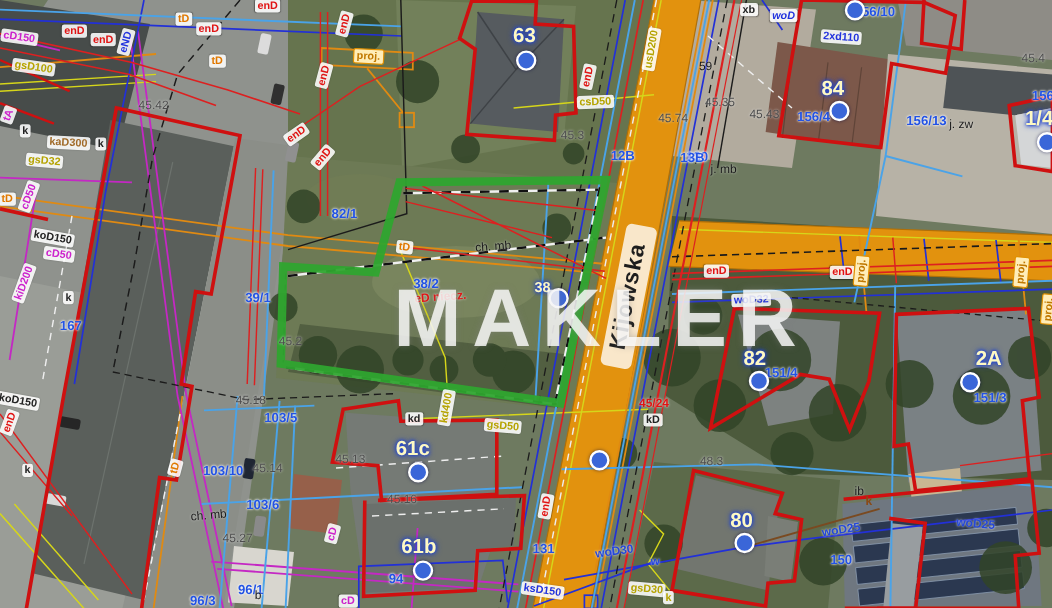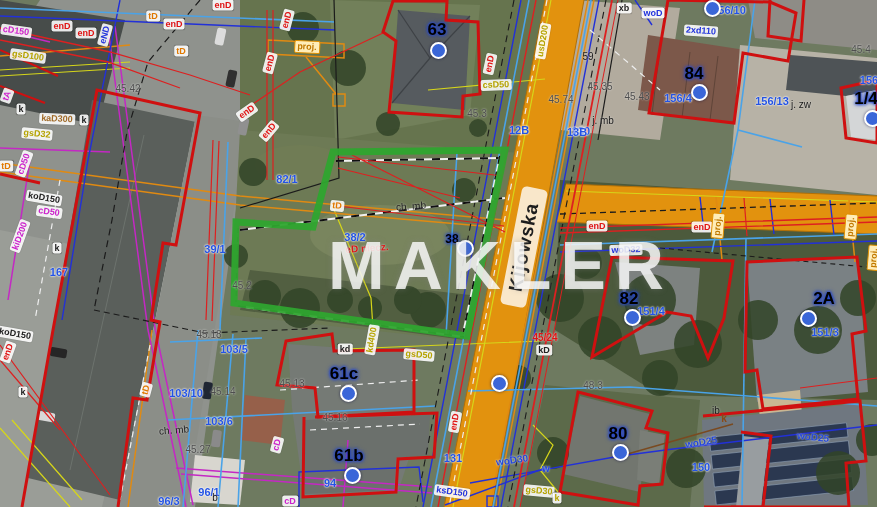--- a/index.html
+++ b/index.html
@@ -15,21 +15,21 @@
   .redp{color:#e01414;font-size:10px;font-weight:bold;text-shadow:0 0 2px rgba(255,255,255,.9);}
   .bluep{color:#2548d8;font-size:10px;font-weight:bold;text-shadow:0 0 2px rgba(255,255,255,.9);}
   .brn{color:#8a4a16;font-size:10px;font-weight:bold;}
   .bx{background:rgba(255,255,255,.88);border-radius:2px;padding:0 2px;font-size:9px;
       font-weight:bold;line-height:11px;box-shadow:0 0 1px rgba(0,0,0,.4);}
   .bxr{color:#e01414}.bxb{color:#2233dd}.bxy{color:#b5a300}.bxm{color:#cc22cc}
   .bxo{color:#e07800}.bxw{color:#222}.bxt{color:#a06a28}
   .proj{background:#ffedb8;color:#c07800;border:1px solid #e09000;border-radius:2px;
         padding:0 2px;font-size:9px;font-weight:bold;line-height:11px;}
   
-  .mk{position:absolute;color:#000000;font-weight:bold;font-size:17px;z-index:40;
+  .mk{position:absolute;color:#fef9c3;font-weight:bold;font-size:17px;z-index:40;
       text-shadow:0 0 3px #2446cc,0 0 3px #2446cc,0 0 5px #2446cc;}
   .mk.small{font-size:12px;}
   .dot{position:absolute;width:13px;height:13px;border-radius:50%;background:#3a66d8;
        border:2.5px solid #fff;box-shadow:0 0 3px rgba(0,0,60,.6);z-index:39;}
   
   #street-label{position:absolute;left:464px;top:234px;width:120px;height:26px;z-index:35;
     background:rgba(255,255,255,.78);border-radius:5px;color:#1d1d1d;font-weight:bold;
     font-size:19px;text-align:center;line-height:25px;letter-spacing:1px;
     transform:rotate(-79deg);}
   
@@ -268,21 +268,21 @@
       <div class="lbl parcel" style="left: 355px; top: 237px; transform: translate(-50%, -50%) rotate(0deg);">38/2</div>
       <div class="lbl parcel" style="left: 234px; top: 349px; transform: translate(-50%, -50%) rotate(0deg);">103/5</div>
       <div class="lbl parcel" style="left: 186px; top: 393px; transform: translate(-50%, -50%) rotate(0deg);">103/10</div>
       <div class="lbl parcel" style="left: 219px; top: 421px; transform: translate(-50%, -50%) rotate(0deg);">103/6</div>
       <div class="lbl parcel" style="left: 209px; top: 492px; transform: translate(-50%, -50%) rotate(0deg);">96/1</div>
       <div class="lbl parcel" style="left: 169px; top: 501px; transform: translate(-50%, -50%) rotate(0deg);">96/3</div>
       <div class="lbl parcel" style="left: 330px; top: 483px; transform: translate(-50%, -50%) rotate(0deg);">94</div>
       <div class="lbl parcel" style="left: 701px; top: 467px; transform: translate(-50%, -50%) rotate(0deg);">150</div>
       <div class="lbl parcel" style="left: 453px; top: 458px; transform: translate(-50%, -50%) rotate(0deg);">131</div>
       <div class="lbl parcel" style="left: 581px; top: 131px; transform: translate(-50%, -50%) rotate(0deg);">130</div>
-      <div class="lbl blk" style="left: 603px; top: 120px; transform: translate(-50%, -50%) rotate(0deg);">j. mb</div>
+      <div class="lbl blk" style="left: 603px; top: 142px; transform: translate(-50%, -50%) rotate(0deg);">j. mb</div>
       <div class="lbl parcel" style="left: 519px; top: 130px; transform: translate(-50%, -50%) rotate(0deg);">12B</div>
       <div class="lbl parcel" style="left: 577px; top: 132px; transform: translate(-50%, -50%) rotate(0deg); text-align: right;">13B</div>
       <div class="lbl parcel" style="left: 869px; top: 80px; transform: translate(-50%, -50%) rotate(0deg);">156</div>
       <div class="lbl elev" style="left: 128px; top: 88px; transform: translate(-50%, -50%) rotate(0deg);">45.42</div>
       <div class="lbl elev" style="left: 477px; top: 113px; transform: translate(-50%, -50%) rotate(0deg);">45.3</div>
       <div class="lbl elev" style="left: 861px; top: 49px; transform: translate(-50%, -50%) rotate(0deg);">45.4</div>
       <div class="lbl elev" style="left: 637px; top: 96px; transform: translate(-50%, -50%) rotate(0deg);">45.43</div>
       <div class="lbl elev" style="left: 600px; top: 86px; transform: translate(-50%, -50%) rotate(0deg);">45.35</div>
       <div class="lbl blk" style="left: 588px; top: 56px; transform: translate(-50%, -50%) rotate(0deg);">59</div>
       <div class="lbl elev" style="left: 561px; top: 99px; transform: translate(-50%, -50%) rotate(0deg); text-align: center;">45.74</div>
@@ -305,21 +305,21 @@
       <div class="lbl bx bxr" style="left: 287px; top: 20px; transform: translate(-50%, -50%) rotate(-75deg);">enD</div>
       <div class="lbl bx bxr" style="left: 270px; top: 63px; transform: translate(-50%, -50%) rotate(-75deg);">enD</div>
       <div class="lbl bx bxr" style="left: 247px; top: 112px; transform: translate(-50%, -50%) rotate(-35deg);">enD</div>
       <div class="lbl bx bxr" style="left: 269px; top: 131px; transform: translate(-50%, -50%) rotate(-50deg);">enD</div>
       <div class="lbl bx bxr" style="left: 490px; top: 64px; transform: translate(-50%, -50%) rotate(-78deg);">enD</div>
       <div class="lbl bx bxr" style="left: 597px; top: 226px; transform: translate(-50%, -50%) rotate(0deg);">enD</div>
       <div class="lbl bx bxr" style="left: 702px; top: 227px; transform: translate(-50%, -50%) rotate(0deg);">enD</div>
       <div class="lbl bx bxr" style="left: 455px; top: 422px; transform: translate(-50%, -50%) rotate(-80deg);">enD</div>
       <div class="lbl bx bxr" style="left: 8px; top: 352px; transform: translate(-50%, -50%) rotate(-70deg);">enD</div>
       <div class="lbl bx bxb" style="left: 105px; top: 35px; transform: translate(-50%, -50%) rotate(-75deg);">eND</div>
-      <div class="lbl bx bxb" style="left: 653px; top: 13px; transform: translate(-50%, -50%) rotate(0deg);">woD</div>
+      <div class="lbl bx bxb" style="left: 653px; top: 13px; transform: translate(-50%, -50%) rotate(0deg); font-style: italic;">woD</div>
       <div class="lbl bx bxb" style="left: 701px; top: 31px; transform: translate(-50%, -50%) rotate(4deg);">2xd110</div>
       <div class="lbl bx bxb" style="left: 626px; top: 250px; transform: translate(-50%, -50%) rotate(-2deg);">woD32</div>
       <div class="lbl bx bxb" style="left: 452px; top: 492px; transform: translate(-50%, -50%) rotate(8deg);">ksD150</div>
       <div class="lbl bx bxw" style="left: 624px; top: 8px; transform: translate(-50%, -50%) rotate(0deg);">xb</div>
       <div class="lbl bluep" style="left: 512px; top: 460px; transform: translate(-50%, -50%) rotate(-8deg);">woD30</div>
       <div class="lbl bluep" style="left: 546px; top: 468px; transform: translate(-50%, -50%) rotate(0deg);">w</div>
       <div class="lbl bluep" style="left: 701px; top: 442px; transform: translate(-50%, -50%) rotate(-9deg);">woD25</div>
       <div class="lbl bluep" style="left: 813px; top: 437px; transform: translate(-50%, -50%) rotate(5deg);">woD25</div>
       <div class="lbl bx bxy" style="left: 28px; top: 56px; transform: translate(-50%, -50%) rotate(8deg);">gsD100</div>
       <div class="lbl bx bxy" style="left: 37px; top: 134px; transform: translate(-50%, -50%) rotate(5deg);">gsD32</div>

